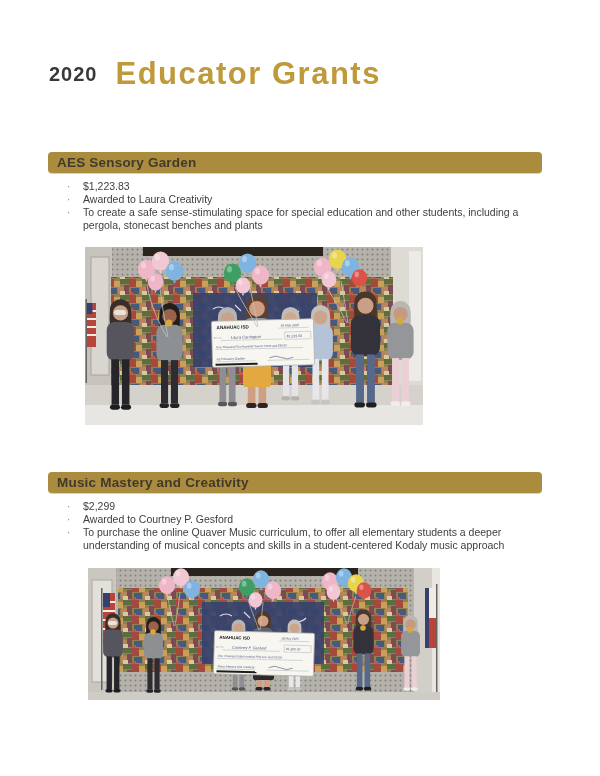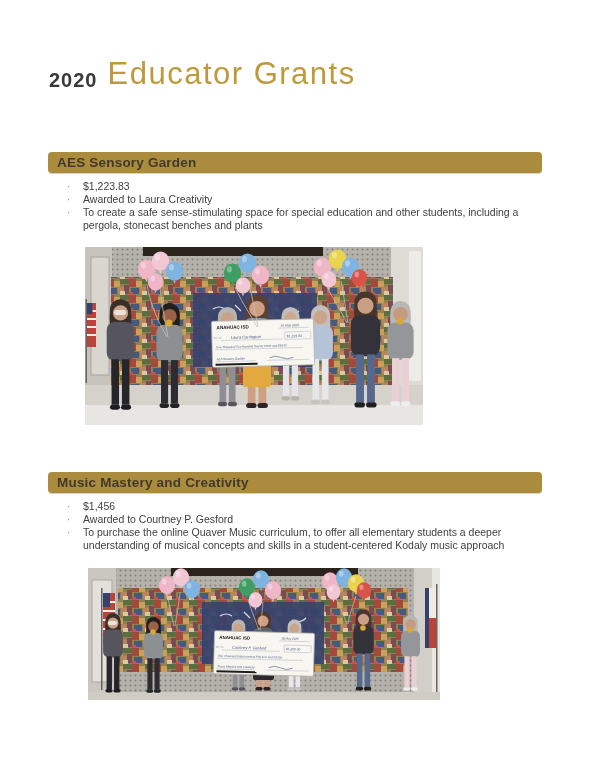--- a/index.html
+++ b/index.html
@@ -1,20 +1,20 @@
 <!DOCTYPE html>
 <html><head>
 <meta charset="utf-8">
 <style>
   html,body{margin:0;padding:0;background:#888;}
   .page{position:relative;width:600px;height:776px;background:#ffffff;
         font-family:"Liberation Sans",sans-serif;overflow:hidden;margin:0 auto;}
-  .title{position:absolute;left:49px;top:56px;display:flex;align-items:flex-end;gap:10px;}
+  .title{position:absolute;left:49px;top:56px;display:flex;align-items:center;gap:18px;}
   .title-year{font-size:20px;font-weight:bold;color:#39383a;letter-spacing:1px;}
-  .title-main{font-size:31px;font-weight:normal;color:#bf9a3b;letter-spacing:1.5px;}
+  .title-main{font-size:31px;font-weight:bold;color:#bf9a3b;letter-spacing:1.5px;}
   .bar{position:absolute;left:48px;width:494px;height:21px;background:#ab8c3e;
        border-radius:4px;display:flex;align-items:center;padding-left:9px;
        box-sizing:border-box;box-shadow:0 1px 0 rgba(90,70,20,.25);}
   .bar-label{font-size:13.5px;font-weight:bold;color:#41392b;letter-spacing:.2px;}
   .bar1{top:152px}.bar2{top:472px}
   .bullets{position:absolute;left:62px;width:482px;}
   .bullets1{top:180px}.bullets2{top:500px}
   .bullet-row{display:flex;font-size:10.5px;line-height:13px;color:#3e3e40;}
   .bullet-dot{flex:0 0 21px;width:21px;color:#8a8a8a;font-size:10px;padding-left:5px;box-sizing:border-box;}
   .bullet-text{flex:1;}
@@ -167,21 +167,21 @@
     </g>
   </svg>
 
   <div class="bar bar2">
     <span class="bar-label">Music Mastery and Creativity</span>
   </div>
 
   <div class="bullets bullets2">
     <div class="bullet-row">
       <span class="bullet-dot">·</span>
-      <span class="bullet-text">$1,456</span>
+      <span class="bullet-text">$2,299</span>
     </div>
     <div class="bullet-row">
       <span class="bullet-dot">·</span>
       <span class="bullet-text">Awarded to Courtney P. Gesford</span>
     </div>
     <div class="bullet-row">
       <span class="bullet-dot">·</span>
       <span class="bullet-text">To purchase the online Quaver Music curriculum, to offer all elementary students a deeper understanding of musical concepts and skills in a student-centered Kodaly music approach</span>
     </div>
   </div>

